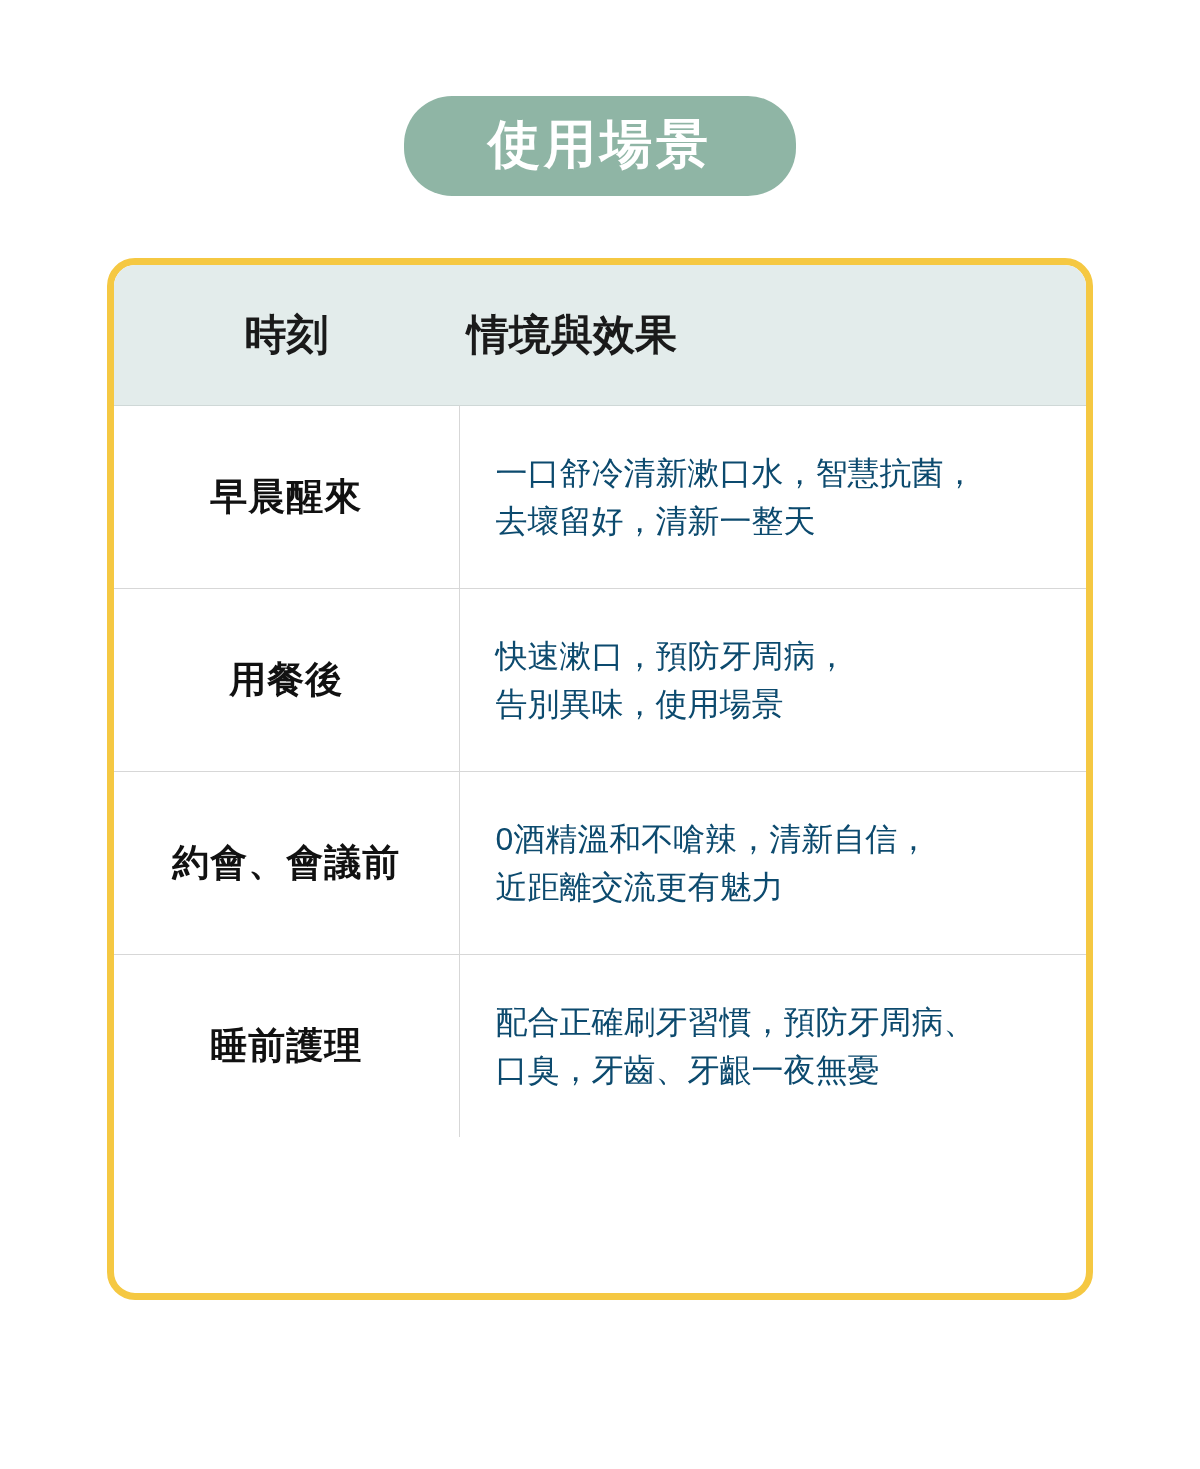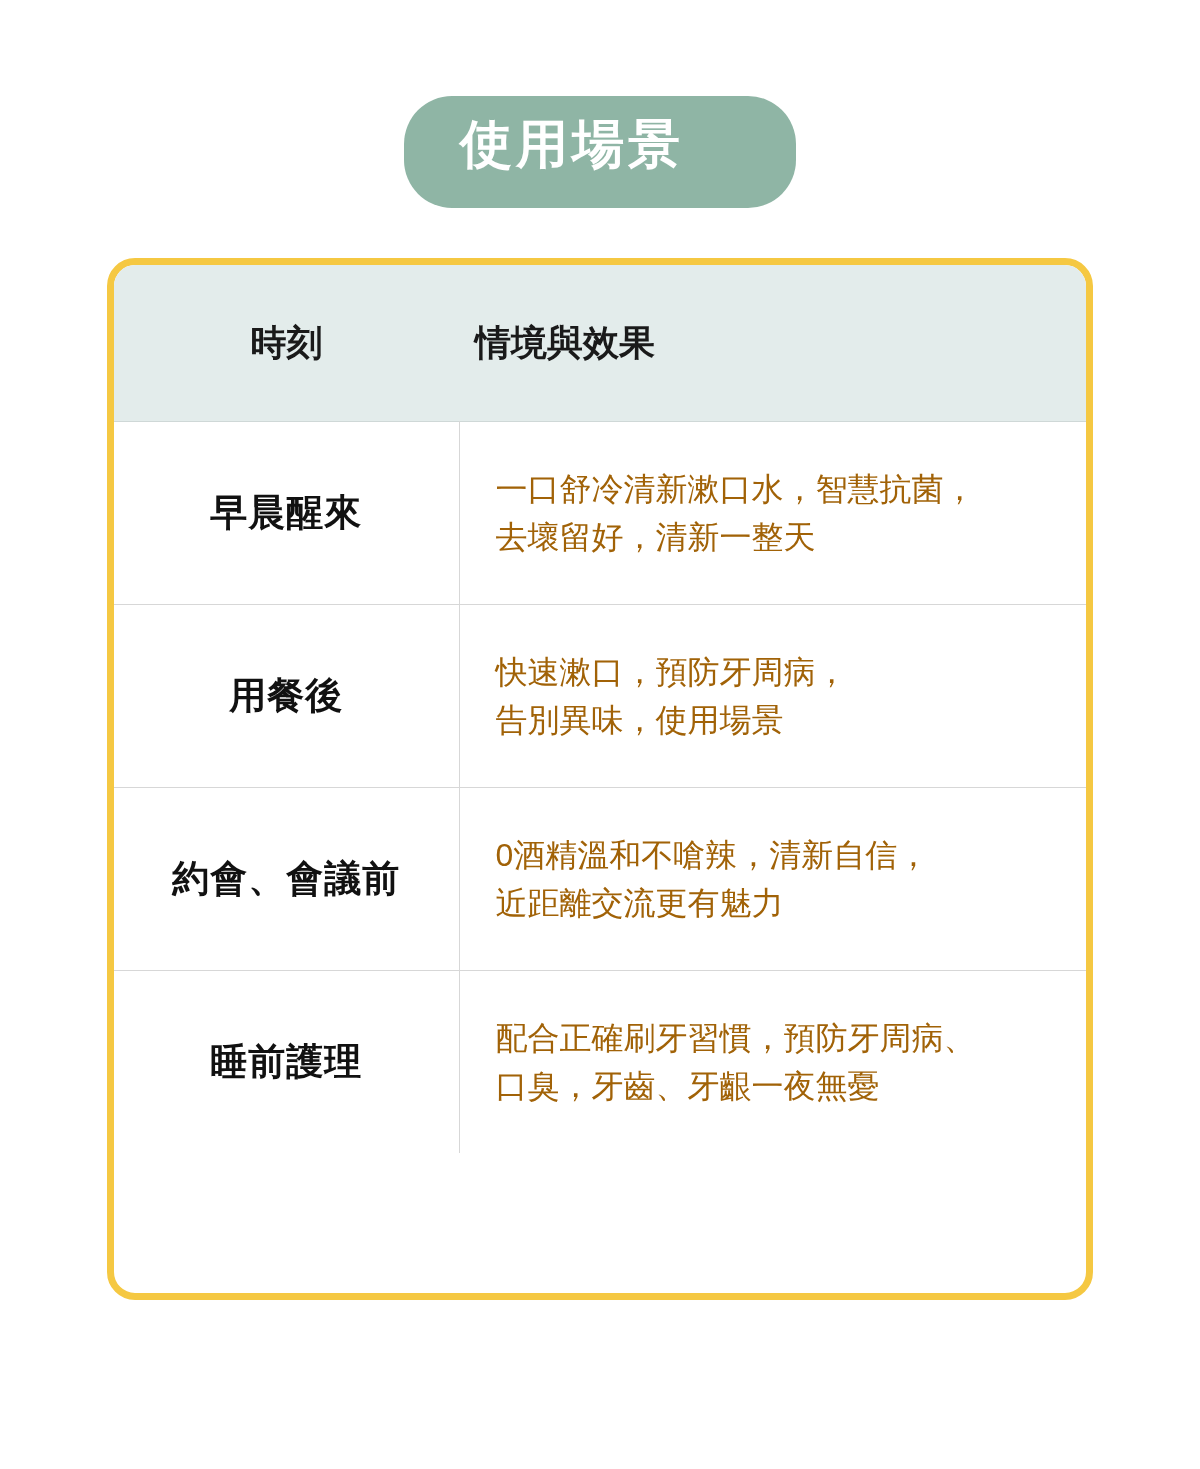--- a/index.html
+++ b/index.html
@@ -27,23 +27,23 @@
     position: absolute;
     top: 96px;
     left: 0;
     width: 1200px;
     display: flex;
     justify-content: center;
   }
   .header-pill {
     background: #8fb5a5;
     border-radius: 48px;
-    padding: 22px 56px 38px 56px;
+    padding: 22px 56px 26px 56px;
     min-width: 280px;
-    text-align: left;
+    text-align: center;
     box-shadow: 0 0 0 0 rgba(0,0,0,0);
   }
   .header-pill .title {
     color: #ffffff;
     font-size: 52px;
     font-weight: bold;
     letter-spacing: 4px;
     line-height: 1;
     display: block;
   }
@@ -65,26 +65,26 @@
   .table {
     width: 100%;
     border-collapse: collapse;
     table-layout: fixed;
   }
   .table col.col-time { width: 345px; }
   .table col.col-desc { width: 634px; }
 
   .table thead th {
     background: #e3eceb;
-    font-size: 36px;
+    font-size: 42px;
     font-weight: bold;
     color: #1a1a1a;
     height: 124px;
     vertical-align: middle;
-    padding: 16px;
+    padding: 8px;
   }
   th.th-time {
     text-align: center;
   }
   th.th-desc {
     text-align: left;
     padding-left: 36px;
   }
 
   .table tbody td {
@@ -113,21 +113,21 @@
     color: #111111;
   }
   .td-desc .line {
     display: block;
     white-space: nowrap;
   }
   .hl {
     color: #f04e23;
   }
   .plain {
-    color: #a16207;
+    color: #0c4a6e;
   }
 </style>
 </head>
 <body>
 
 <div class="page">
 
   <div class="header-wrap">
     <div class="header-pill">
       <span class="title">使用場景</span>

